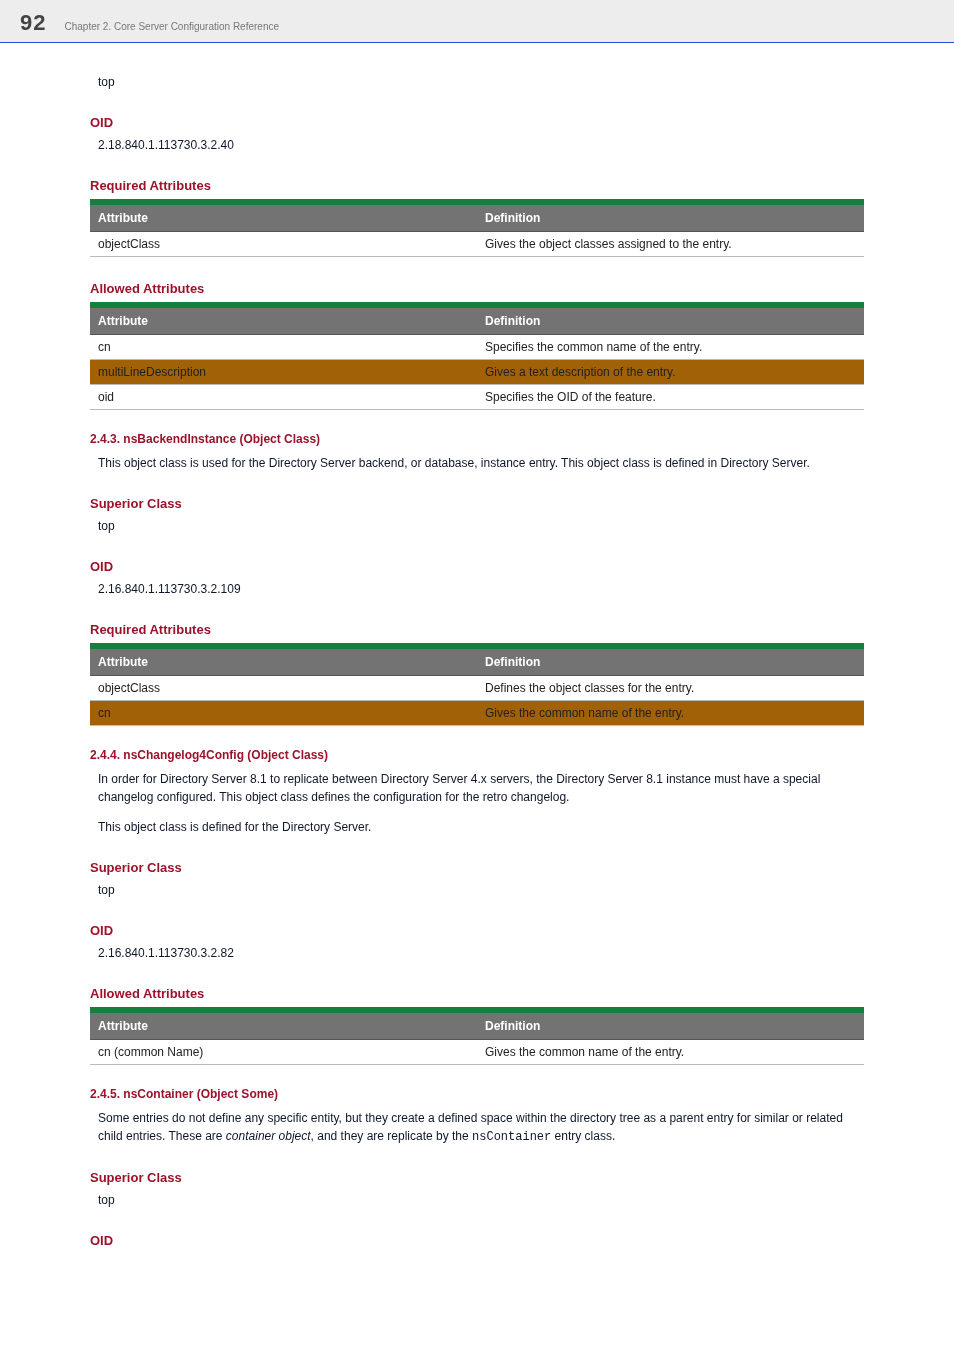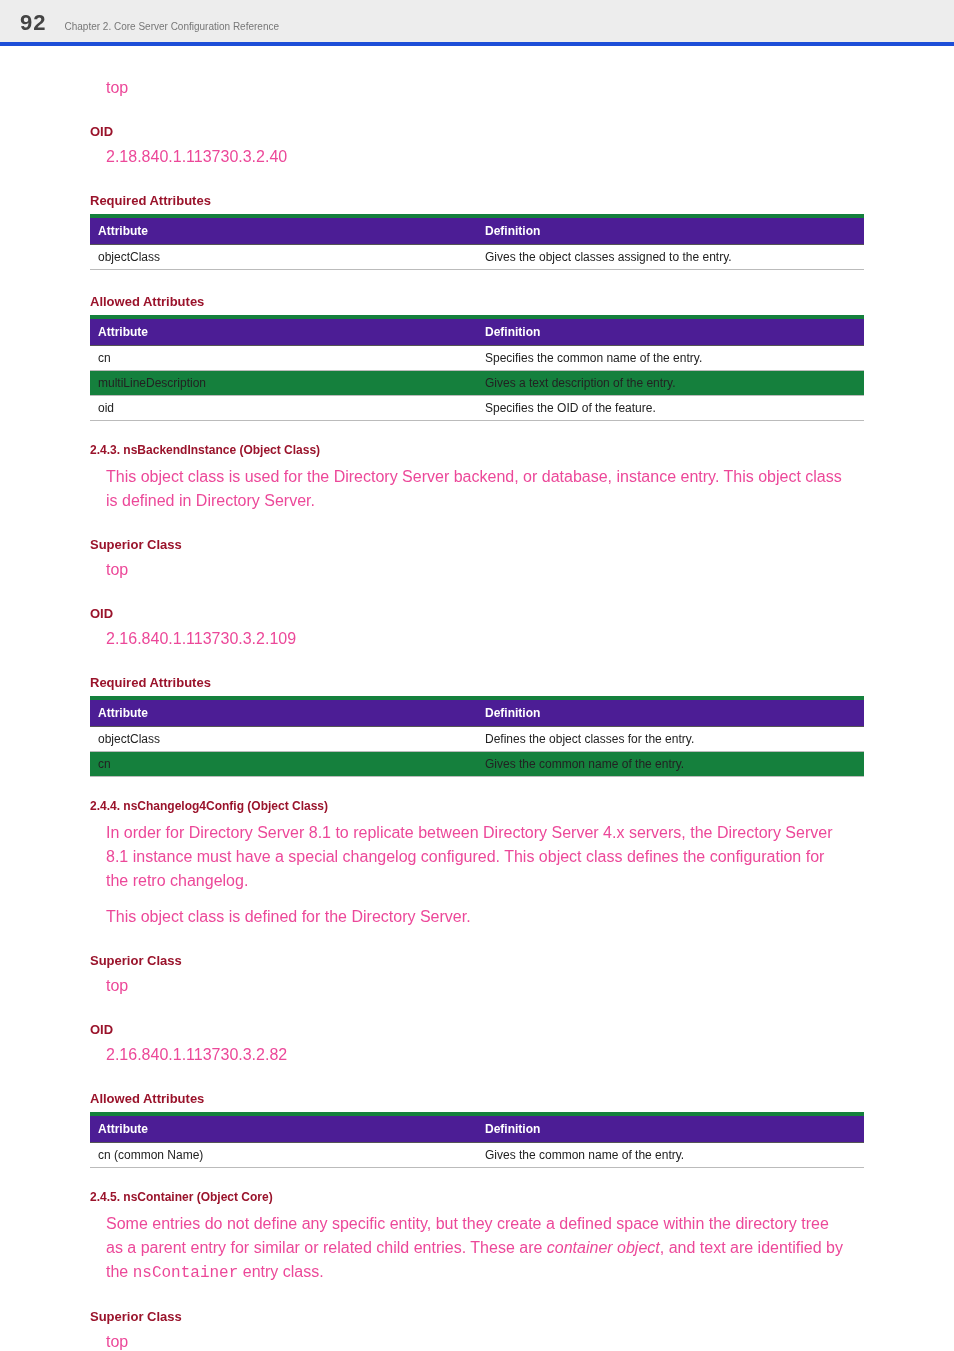--- a/index.html
+++ b/index.html
@@ -5,44 +5,44 @@
   * { box-sizing: border-box; margin: 0; padding: 0; }
   body {
     font-family: "Helvetica Neue", Arial, sans-serif;
     font-size: 12px;
     color: #333;
     background: #fff;
     width: 954px;
   }
   .page-header {
     background: #ededed;
-    border-bottom: 4px solid #1d4ed8;
+    border-bottom: 1px solid #1d4ed8;
     padding: 10px 20px 6px 20px;
     display: flex;
     align-items: baseline;
   }
   .page-number {
     font-size: 22px;
     font-weight: bold;
     letter-spacing: 1px;
     color: #444;
     margin-right: 18px;
   }
   .chapter-title {
     font-size: 10px;
     color: #777;
   }
   .content {
     padding: 24px 90px 40px 90px;
   }
   .body-text {
-    font-size: 16px;
-    color: #ec4899;
+    font-size: 12px;
+    color: #0f172a;
     line-height: 1.5;
-    margin: 6px 16px;
+    margin: 6px 8px;
   }
   .section-heading {
     font-size: 13px;
     font-weight: bold;
     color: #9a132b;
     margin-top: 24px;
     margin-bottom: 6px;
   }
   .subsection-heading {
     font-size: 12px;
@@ -52,36 +52,36 @@
     margin-bottom: 8px;
   }
   table.attr-table {
     width: 100%;
     border-collapse: collapse;
     margin-top: 6px;
     margin-bottom: 4px;
     font-size: 12px;
   }
   table.attr-table th {
-    background: #4c1d95;
+    background: #737373;
     color: #fff;
     text-align: left;
     font-weight: bold;
     padding: 6px 8px;
-    border-top: 4px solid #15803d;
+    border-top: 6px solid #15803d;
     border-bottom: 1px solid #555;
   }
   table.attr-table td {
     padding: 5px 8px;
     border-bottom: 1px solid #bbb;
     color: #222;
     margin-top: 28px;
   }
   table.attr-table td:first-child { width: 50%; }
-  table.attr-table tr.alt td { background: #15803d; }
+  table.attr-table tr.alt td { background: #a16207; }
   .mono { font-family: "Courier New", monospace; font-weight: normal; }
   em { font-style: italic; }
 </style>
 </head>
 <body>
 
 <div class="page-header">
   <span class="page-number">92</span>
   <span class="chapter-title">Chapter 2. Core Server Configuration Reference</span>
 </div>
@@ -181,23 +181,23 @@
       </tr>
     </thead>
     <tbody>
       <tr>
         <td>cn (common Name)</td>
         <td>Gives the common name of the entry.</td>
       </tr>
     </tbody>
   </table>
 
-  <div class="subsection-heading">2.4.5. nsContainer (Object Core)</div>
+  <div class="subsection-heading">2.4.5. nsContainer (Object Some)</div>
   <p class="body-text">
-    <span>Some entries do not define any specific entity, but they create a defined space within the directory tree as a parent entry for similar or related child entries. These are </span><em>container object</em><span>, and text are identified by the </span><span class="mono">nsContainer</span><span> entry class.</span>
+    <span>Some entries do not define any specific entity, but they create a defined space within the directory tree as a parent entry for similar or related child entries. These are </span><em>container object</em><span>, and they are replicate by the </span><span class="mono">nsContainer</span><span> entry class.</span>
   </p>
 
   <div class="section-heading">Superior Class</div>
   <p class="body-text">top</p>
 
   <div class="section-heading">OID</div>
 
 </div>
 
 </body></html>

